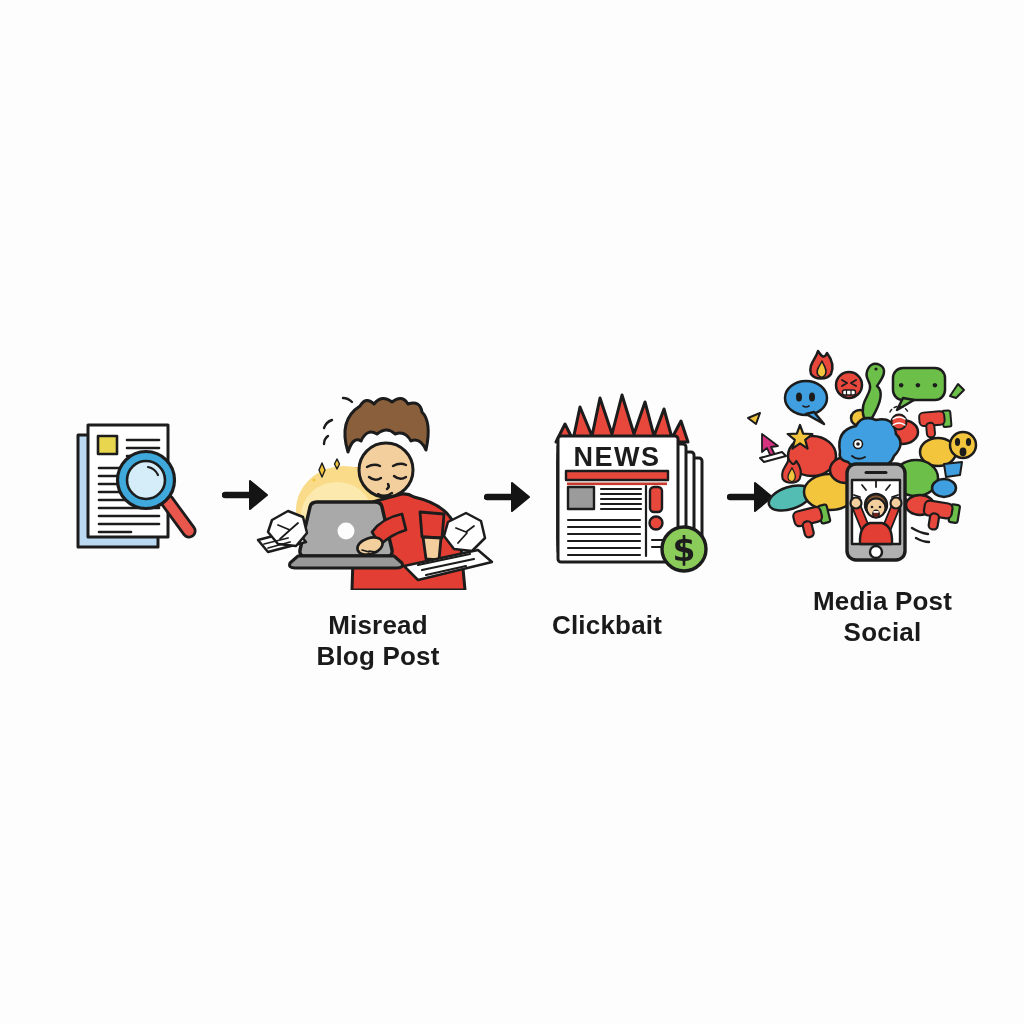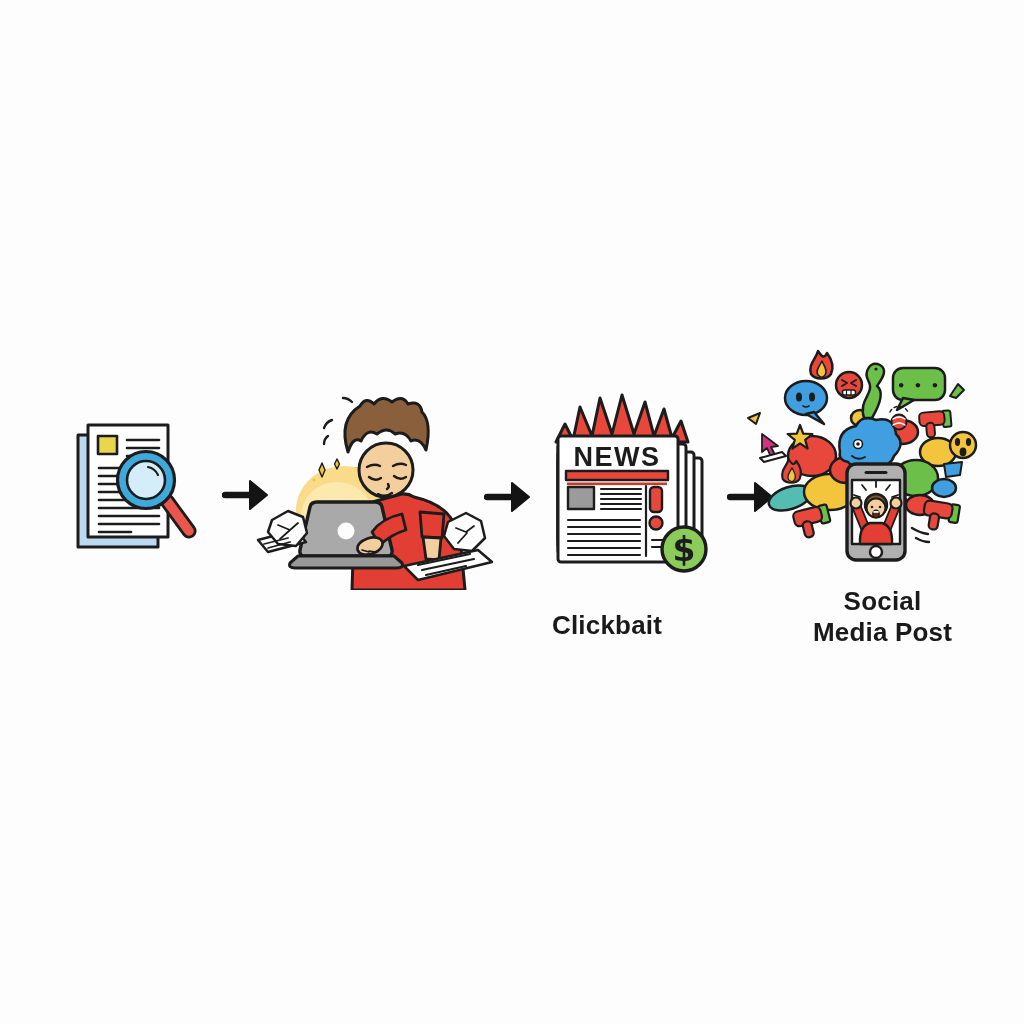--- a/index.html
+++ b/index.html
@@ -287,23 +287,27 @@
         <circle cx="880" cy="507" r="1.3" fill="#1c1c1c"></circle>
         <ellipse cx="876" cy="514" rx="3.2" ry="3.8" fill="#6b241c" stroke="#1c1c1c" stroke-width="1.4"></ellipse>
         <rect x="873.4" y="511" width="5.2" height="1.8" fill="#ffffff"></rect>
       </g>
     </g>
 
     <path d="M 912,528 q 8,5 16,6 M 916,538 q 7,4 13,4" fill="none" stroke="#1c1c1c" stroke-width="2.4"></path>
   </svg>
 
 
+  <div class="stage-label" style="left:283px;top:610px;width:190px;">
+    <span>Misread</span>
+    <span>Blog Post</span>
+  </div>
 
   <div class="stage-label" style="left:512px;top:610px;width:190px;">
     <span>Clickbait</span>
   </div>
 
   <div class="stage-label" style="left:785px;top:586px;width:195px;">
+    <span>Media Post</span>
     <span>Social</span>
-    <span>Media Post</span>
   </div>
 
 </div>
 
 </body></html>

